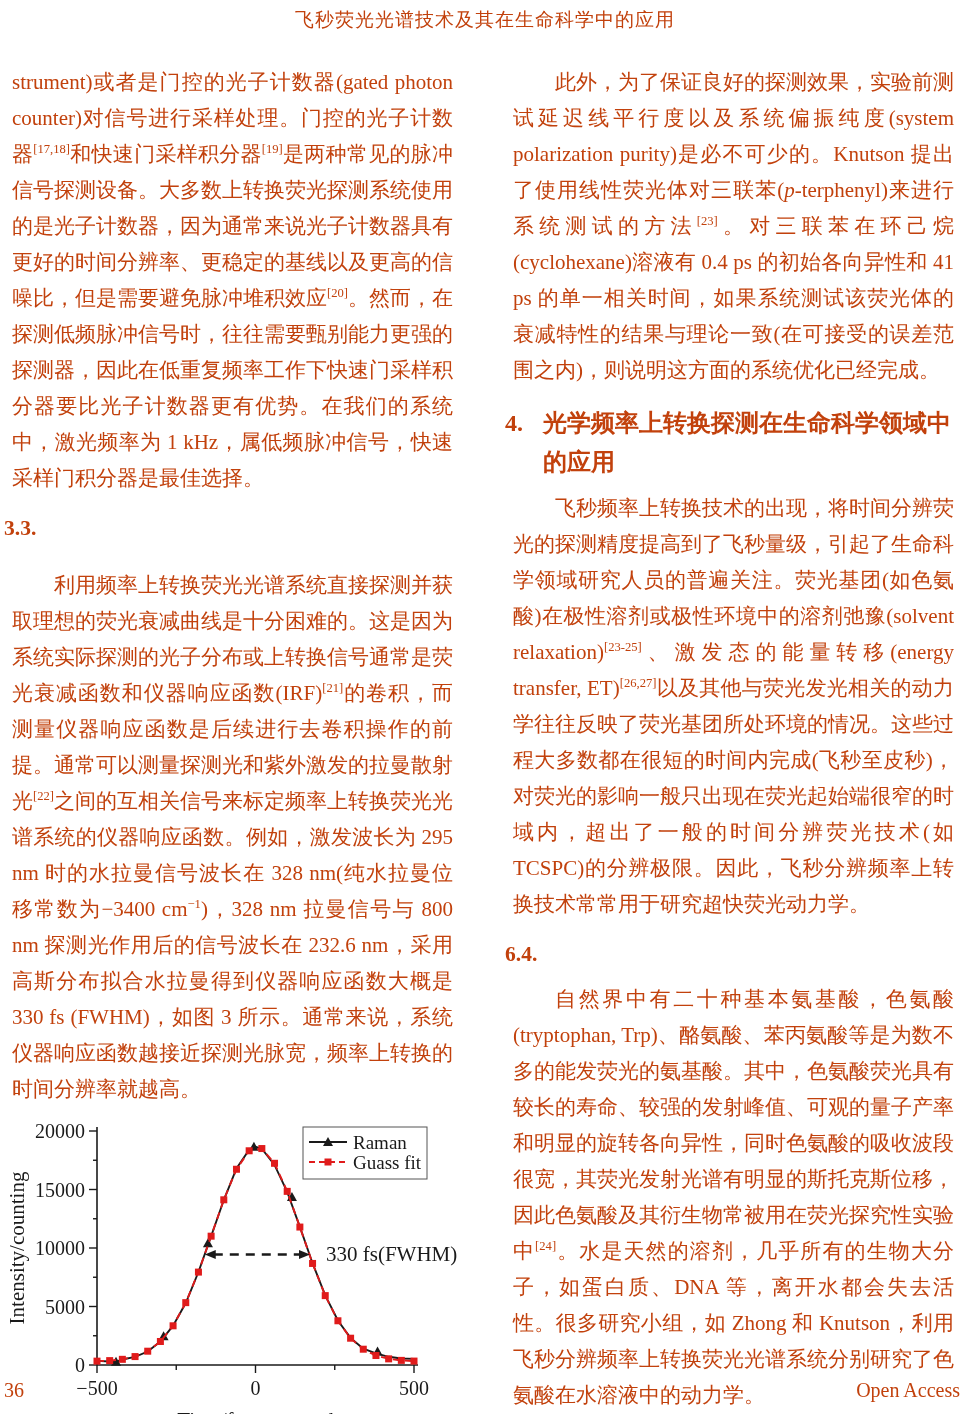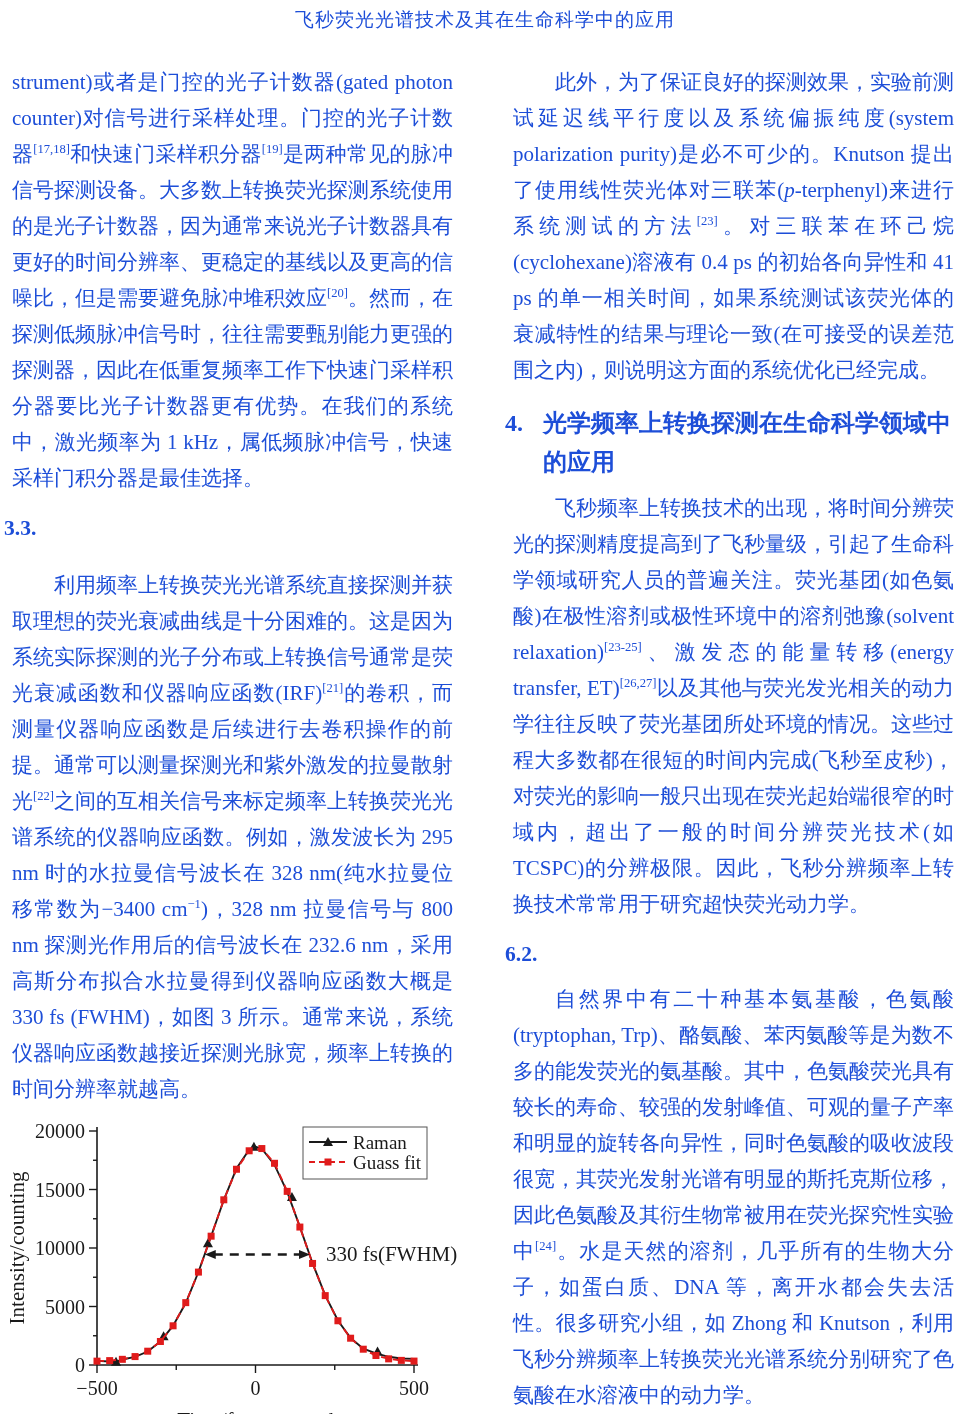--- a/index.html
+++ b/index.html
@@ -1,19 +1,19 @@
 <!DOCTYPE html>
 <html><head>
 <meta charset="utf-8">
 <style>
   html,body{margin:0;padding:0;background:#fff;}
   .page{
     position:relative;
     width:970px;height:1414px;
-    background:#fff;color:#1d4ed8;
+    background:#fff;color:#c2410c;
     font-family:"Liberation Serif","DejaVu Serif",serif;
     overflow:hidden;
   }
   .running-header{
     text-align:center;font-size:19px;line-height:24px;padding-top:8px;
     letter-spacing:1px;
   }
   .columns{display:flex;gap:44px;margin-top:24px;padding:0 8px 0 4px;}
   .col{width:457px;}
   .para{
@@ -151,23 +151,27 @@
       <p class="para indent">此外，为了保证良好的探测效果，实验前测试延迟线平行度以及系统偏振纯度(system polarization purity)是必不可少的。Knutson 提出了使用线性荧光体对三联苯(<i>p</i>-terphenyl)来进行系统测试的方法<sup>[23]</sup>。对三联苯在环己烷(cyclohexane)溶液有 0.4 ps 的初始各向异性和 41 ps 的单一相关时间，如果系统测试该荧光体的衰减特性的结果与理论一致(在可接受的误差范围之内)，则说明这方面的系统优化已经完成。</p>
 
       <div class="h-main">
         <span class="h-num">4.</span>
         <span class="h-text">光学频率上转换探测在生命科学领域中的应用</span>
       </div>
 
       <p class="para indent">飞秒频率上转换技术的出现，将时间分辨荧光的探测精度提高到了飞秒量级，引起了生命科学领域研究人员的普遍关注。荧光基团(如色氨酸)在极性溶剂或极性环境中的溶剂弛豫(solvent relaxation)<sup>[23-25]</sup>、激发态的能量转移(energy transfer, ET)<sup>[26,27]</sup>以及其他与荧光发光相关的动力学往往反映了荧光基团所处环境的情况。这些过程大多数都在很短的时间内完成(飞秒至皮秒)，对荧光的影响一般只出现在荧光起始端很窄的时域内，超出了一般的时间分辨荧光技术(如 TCSPC)的分辨极限。因此，飞秒分辨频率上转换技术常常用于研究超快荧光动力学。</p>
 
       <div class="h-sub h-sub41">
-        <span class="h-num">6.2.</span>
+        <span class="h-num">6.4.</span>
       </div>
 
       <p class="para indent">自然界中有二十种基本氨基酸，色氨酸(tryptophan, Trp)、酪氨酸、苯丙氨酸等是为数不多的能发荧光的氨基酸。其中，色氨酸荧光具有较长的寿命、较强的发射峰值、可观的量子产率和明显的旋转各向异性，同时色氨酸的吸收波段很宽，其荧光发射光谱有明显的斯托克斯位移，因此色氨酸及其衍生物常被用在荧光探究性实验中<sup>[24]</sup>。水是天然的溶剂，几乎所有的生物大分子，如蛋白质、DNA 等，离开水都会失去活性。很多研究小组，如 Zhong 和 Knutson，利用飞秒分辨频率上转换荧光光谱系统分别研究了色氨酸在水溶液中的动力学。</p>
       <p class="para indent">在 Knutson 的实验<sup>[29]</sup>中探测了色氨酸荧光在 400~25 ps 内一系列发射光谱成分随时间的衰减特性，给出了从短波到长波四条典型的荧光衰减曲线。仔细观察荧光发射的初始端，可以发现一个现象——短波长的荧光快速衰减，长波长荧光快速上升，这说明色氨酸</p>
     </div>
 
   </div>
 
+  <div class="footer">
+    <span>36</span>
+    <span>Open Access</span>
+  </div>
 
 </div>
 
 </body></html>

